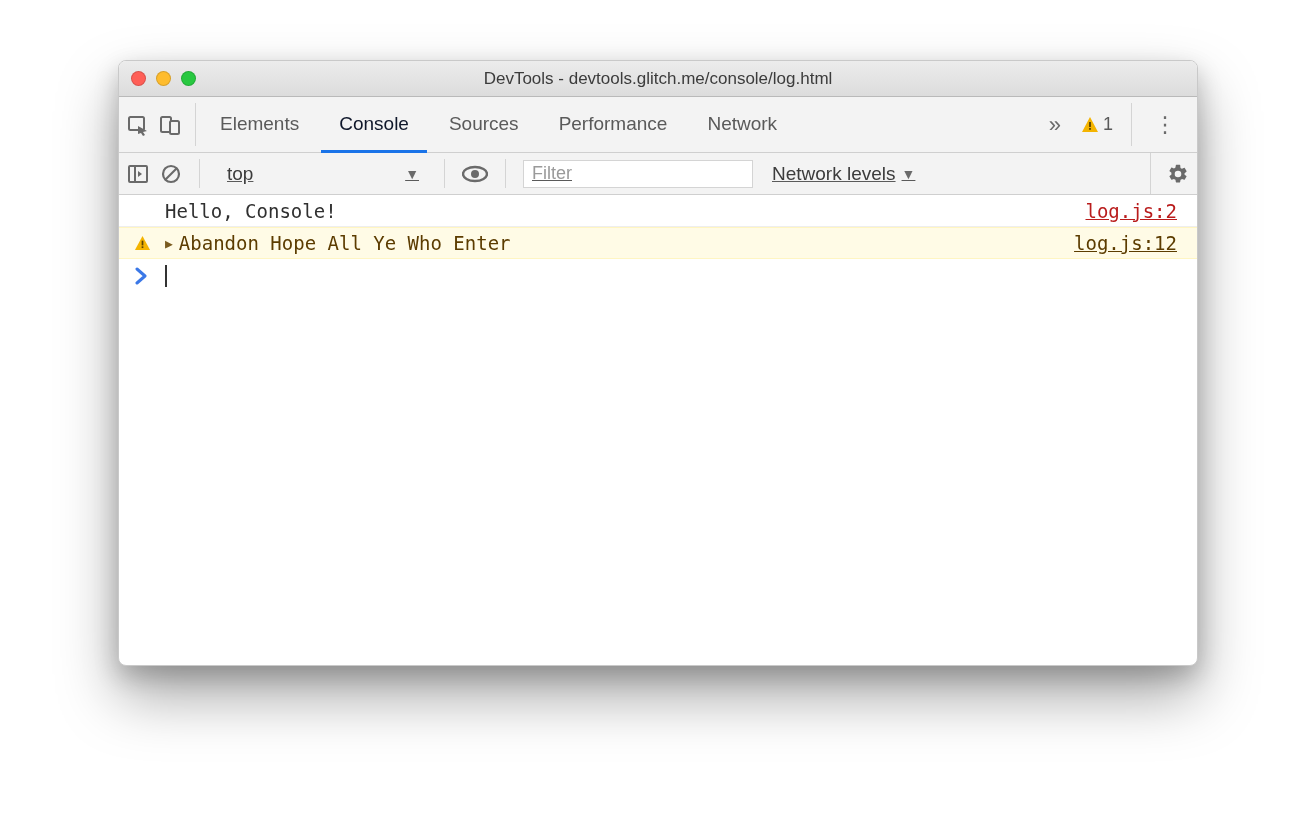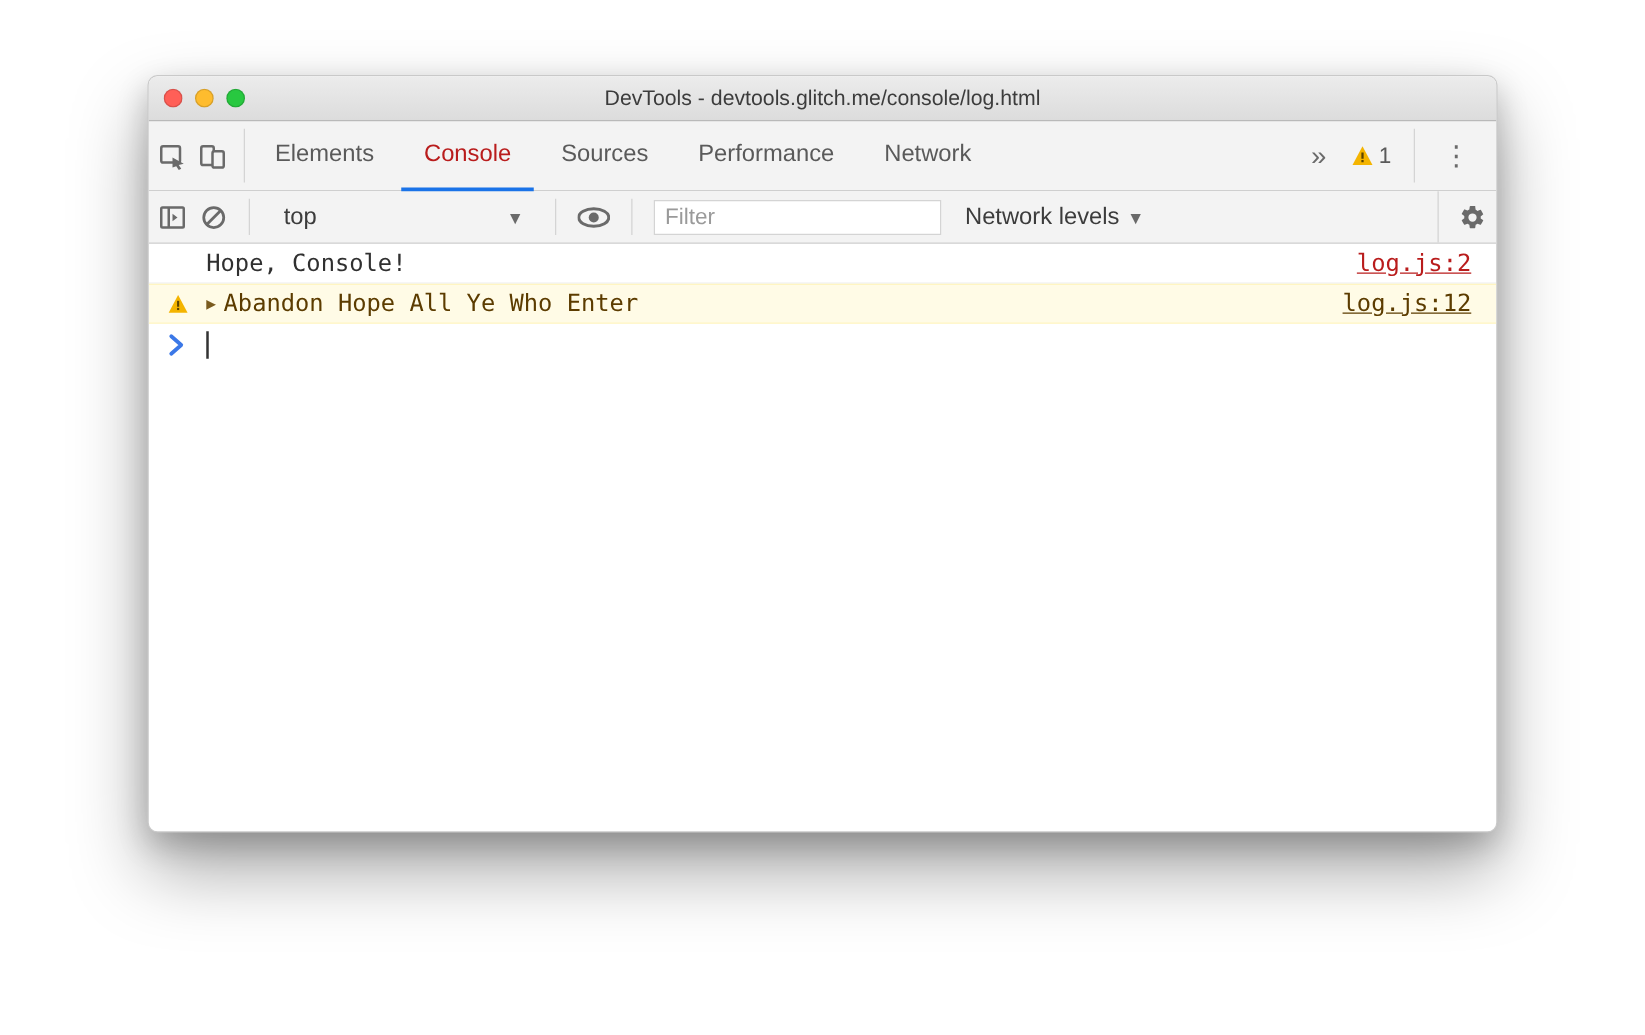--- a/index.html
+++ b/index.html
@@ -82,21 +82,21 @@
     }
     .tab {
       display: flex;
       align-items: center;
       padding: 0 18px;
       cursor: default;
       border-bottom: 3px solid transparent;
       margin-bottom: -1px;
     }
     .tab.active {
-      color: #b91c1c;
+      color: #0f172a;
       border-bottom-color: #1a73e8;
       font-weight: 400;
     }
     .ts-right {
       margin-left: auto;
       display: flex;
       align-items: center;
       gap: 8px;
       padding-right: 4px;
     }
@@ -123,20 +123,21 @@
     .ctoolbar {
       height: 42px;
       background: #f3f3f3;
       border-bottom: 1px solid #cfcfcf;
       display: flex;
       align-items: center;
       padding: 0 8px;
       gap: 11px;
       font-size: 19px;
       color: #5a5a5a;
+      text-decoration: underline;
     }
     .ic { display: flex; align-items: center; justify-content: center; color: #6a6a6a; }
     .context-select {
       display: flex;
       align-items: center;
       justify-content: space-between;
       width: 210px;
       height: 30px;
       padding: 0 8px 0 10px;
       color: #3c3c3c;
@@ -334,21 +335,21 @@
             <path fill="#6a6a6a" d="M19.14,12.94a7.14,7.14,0,0,0,.05-.94,7.14,7.14,0,0,0-.05-.94l2.03-1.58a.5.5,0,0,0,.12-.64l-1.92-3.32a.5.5,0,0,0-.61-.22l-2.39.96a7.03,7.03,0,0,0-1.62-.94l-.36-2.54A.5.5,0,0,0,13.9,2h-3.8a.5.5,0,0,0-.49.42L9.25,4.96a7.03,7.03,0,0,0-1.62.94l-2.39-.96a.5.5,0,0,0-.61.22L2.71,8.48a.5.5,0,0,0,.12.64L4.86,10.7a7.14,7.14,0,0,0-.05.94,7.14,7.14,0,0,0,.05.94L2.83,14.16a.5.5,0,0,0-.12.64l1.92,3.32a.5.5,0,0,0,.61.22l2.39-.96a7.03,7.03,0,0,0,1.62.94l.36,2.54a.5.5,0,0,0,.49.42h3.8a.5.5,0,0,0,.49-.42l.36-2.54a7.03,7.03,0,0,0,1.62-.94l2.39.96a.5.5,0,0,0,.61-.22l1.92-3.32a.5.5,0,0,0-.12-.64ZM12,15.6A3.6,3.6,0,1,1,15.6,12,3.6,3.6,0,0,1,12,15.6Z"></path>
           </svg>
       </span>
     </div>
   </div>
 
   <div class="cbody">
 
     <div class="row log">
       <div class="gutter"></div>
-      <span class="msg">Hope, Console!</span>
+      <span class="msg">Hello, Console!</span>
       <a class="src">log.js:2</a>
     </div>
 
     <div class="row warn">
       <div class="gutter">
         <svg width="17" height="17" viewBox="0 0 18 18">
             <path d="M9 1 L17 16 H1 Z" fill="#f4b400"></path>
             <rect x="8.1" y="6" width="1.8" height="5" fill="#5b4300"></rect>
             <rect x="8.1" y="12" width="1.8" height="1.8" fill="#5b4300"></rect>
           </svg>

